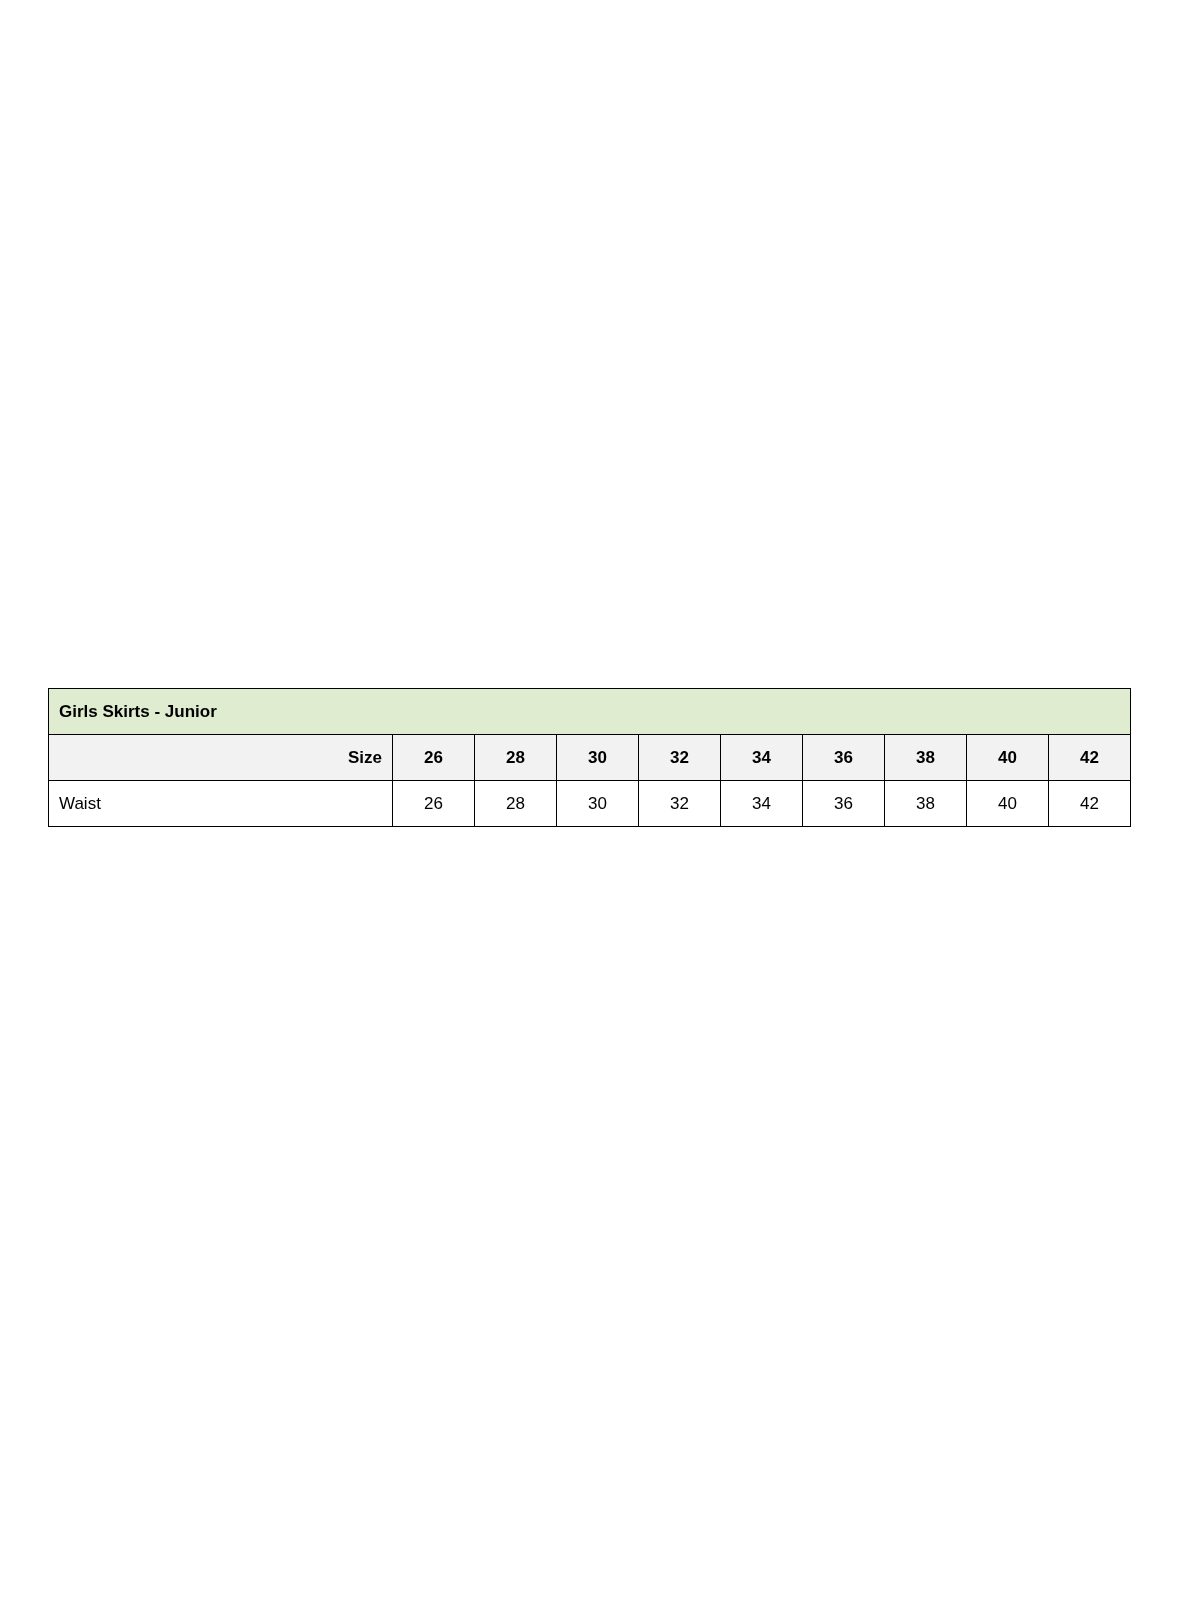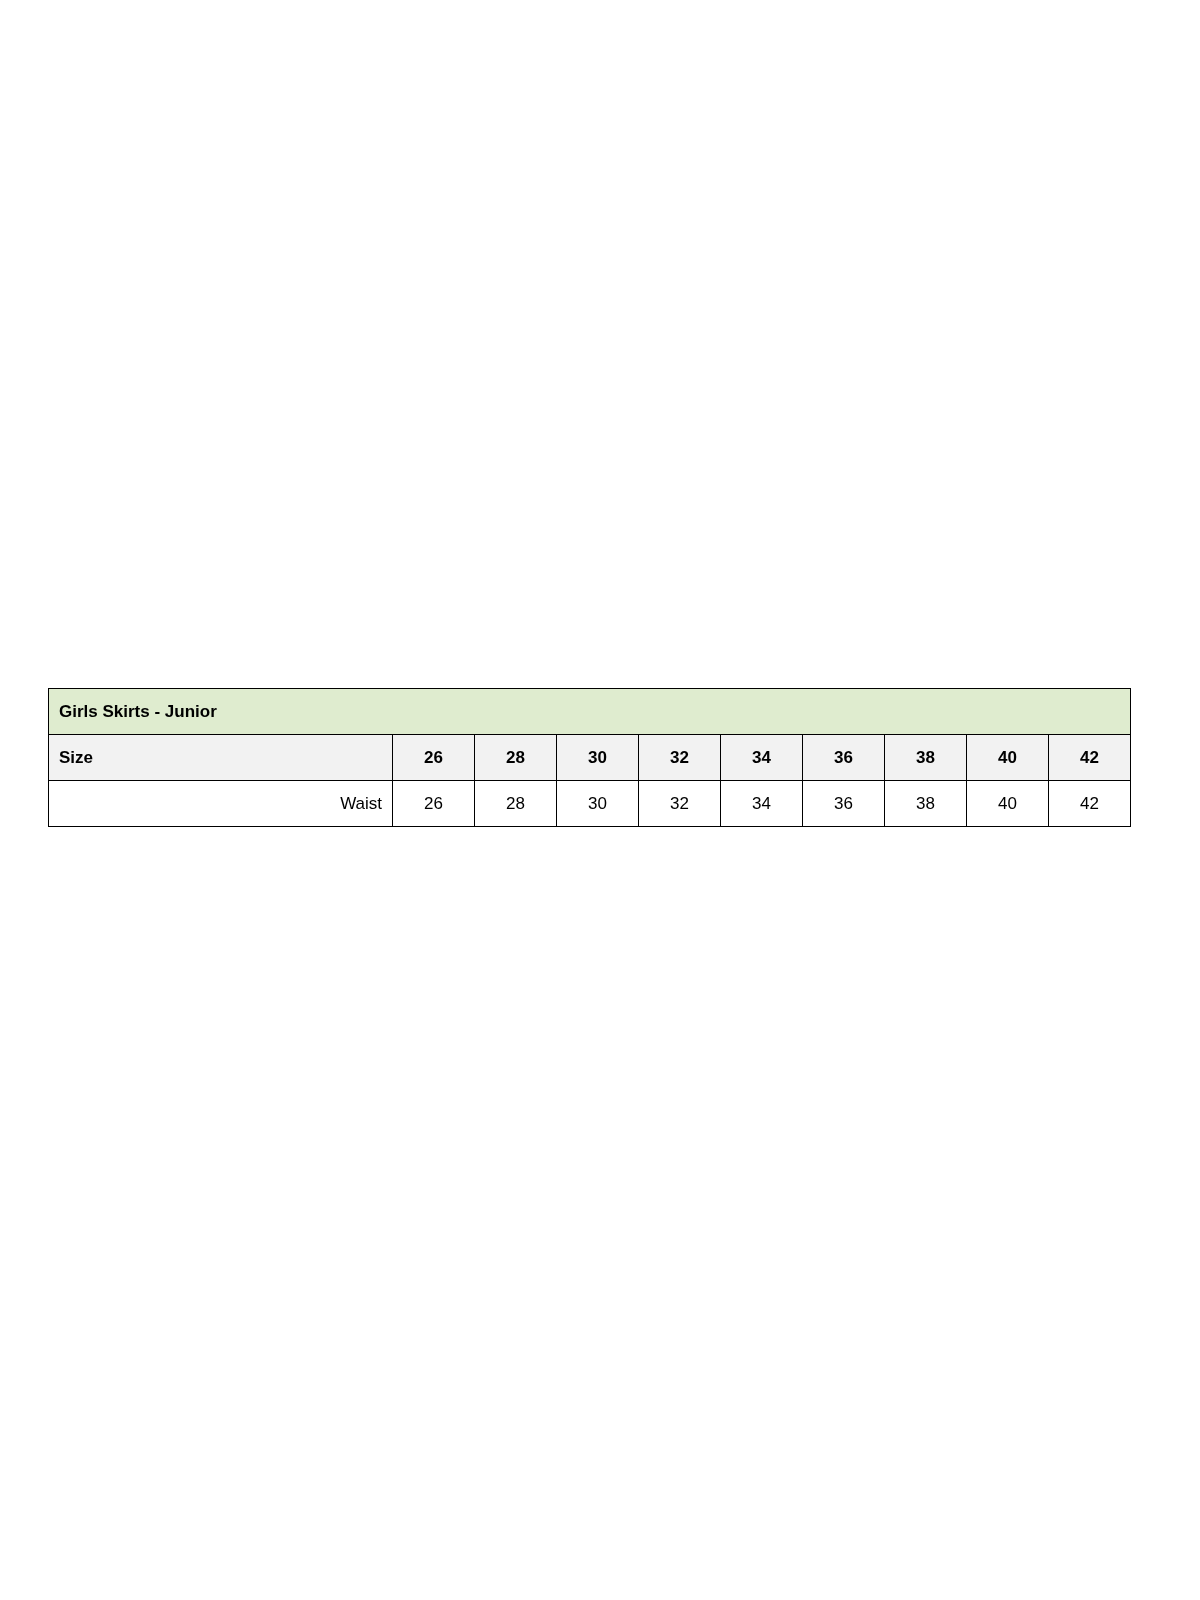--- a/index.html
+++ b/index.html
@@ -36,31 +36,31 @@
     background: #dfeccf;
     font-weight: bold;
     font-size: 18px;
     text-align: left;
     height: 56px;
     margin-top: 32px;
   }
   td.label-head {
     background: #f2f2f2;
     font-weight: bold;
-    text-align: left;
+    text-align: right;
     font-size: 18px;
   }
   td.size-head {
     background: #f2f2f2;
     font-weight: bold;
     text-align: center;
     font-size: 17px;
   }
   td.row-label {
-    text-align: right;
+    text-align: left;
     font-size: 17px;
     background: #ffffff;
   }
   td.value-cell {
     text-align: center;
     font-size: 17px;
     background: #ffffff;
   }
   col.label-col { width: 344px; }
   col.size-col { width: 82px; }

